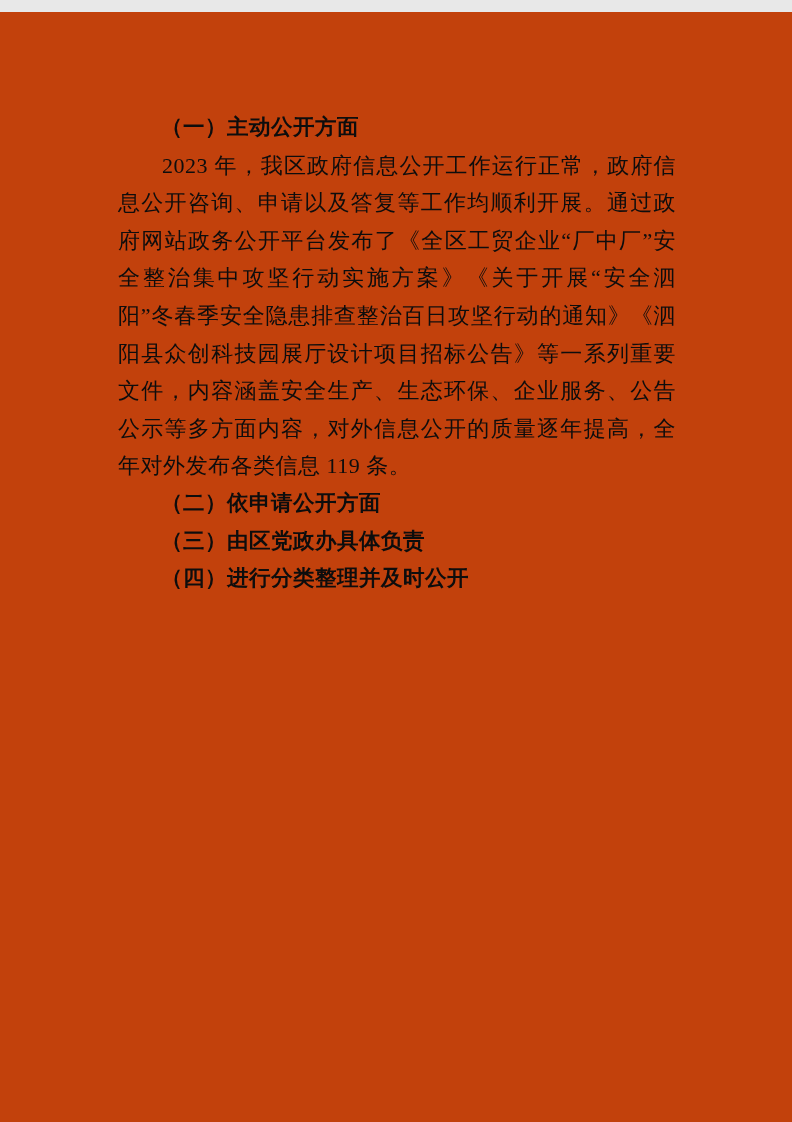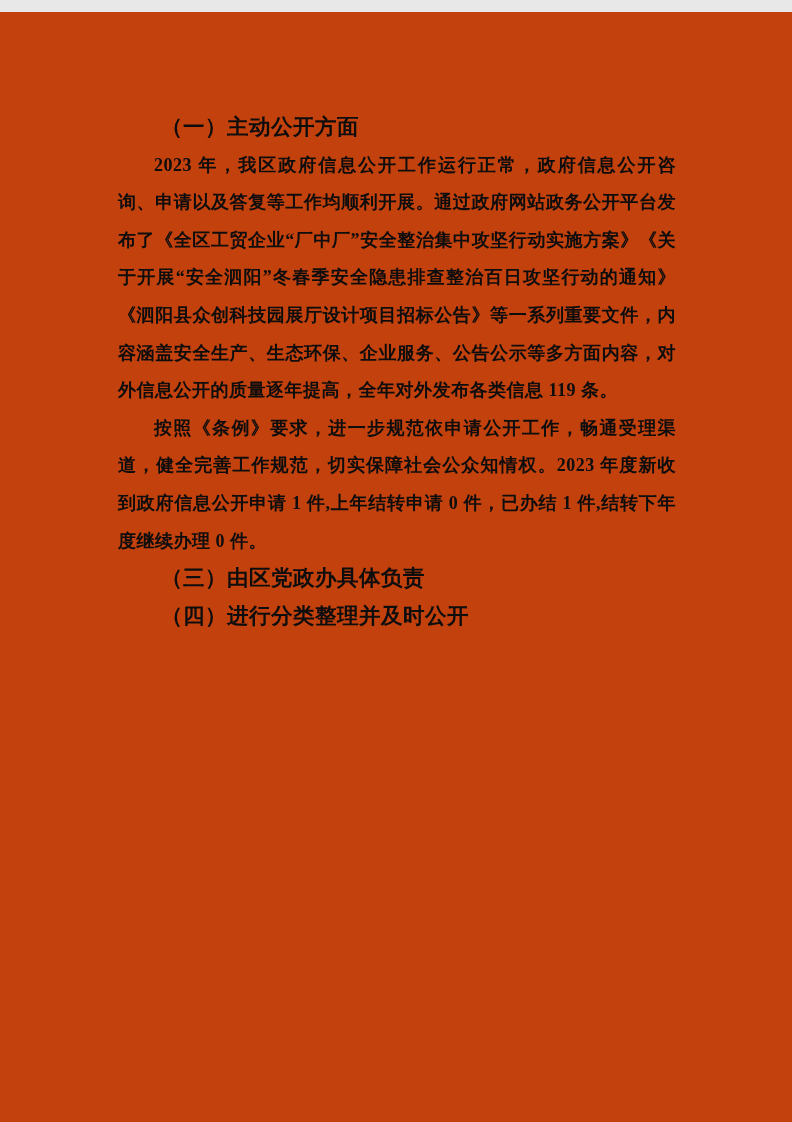--- a/index.html
+++ b/index.html
@@ -28,38 +28,38 @@
     font-size: 21.5px;
     line-height: 37.6px;
     font-weight: bold;
     text-indent: 2em;
     letter-spacing: 0.5px;
     color: #0d0d0d;
   }
   .doc-para {
     margin: 0;
     font-family: "Liberation Serif", "DejaVu Serif", serif;
-    font-size: 18px;
+    font-size: 22px;
     line-height: 37.6px;
-    font-weight: bold;
+    font-weight: normal;
     text-indent: 2em;
     text-align: justify;
     letter-spacing: 0.5px;
     color: #0d0d0d;
   }
 </style>
 </head>
 <body>
 
 <div class="page">
   <div class="content">
 
     <h3 class="doc-heading">（一）主动公开方面</h3>
     <p class="doc-para">2023 年，我区政府信息公开工作运行正常，政府信息公开咨询、申请以及答复等工作均顺利开展。通过政府网站政务公开平台发布了《全区工贸企业“厂中厂”安全整治集中攻坚行动实施方案》《关于开展“安全泗阳”冬春季安全隐患排查整治百日攻坚行动的通知》《泗阳县众创科技园展厅设计项目招标公告》等一系列重要文件，内容涵盖安全生产、生态环保、企业服务、公告公示等多方面内容，对外信息公开的质量逐年提高，全年对外发布各类信息 119 条。</p>
 
-    <p class="doc-para">按照《条例》要求，进一步规范依申请公开工作，畅通受理渠道，健全完善工作规范，切实保障社会公众知情权。2023 年度新收到政府信息公开申请 1 件,上年结转申请 0 件，已办结 1 件,结转下年度继续办理 0 件。</p>
+    <h3 class="doc-heading">（二）依申请公开方面</h3>
 
     <h3 class="doc-heading">（三）由区党政办具体负责</h3>
 
     <h3 class="doc-heading">（四）进行分类整理并及时公开</h3>
 
   </div>
 </div>
 
 </body></html>

